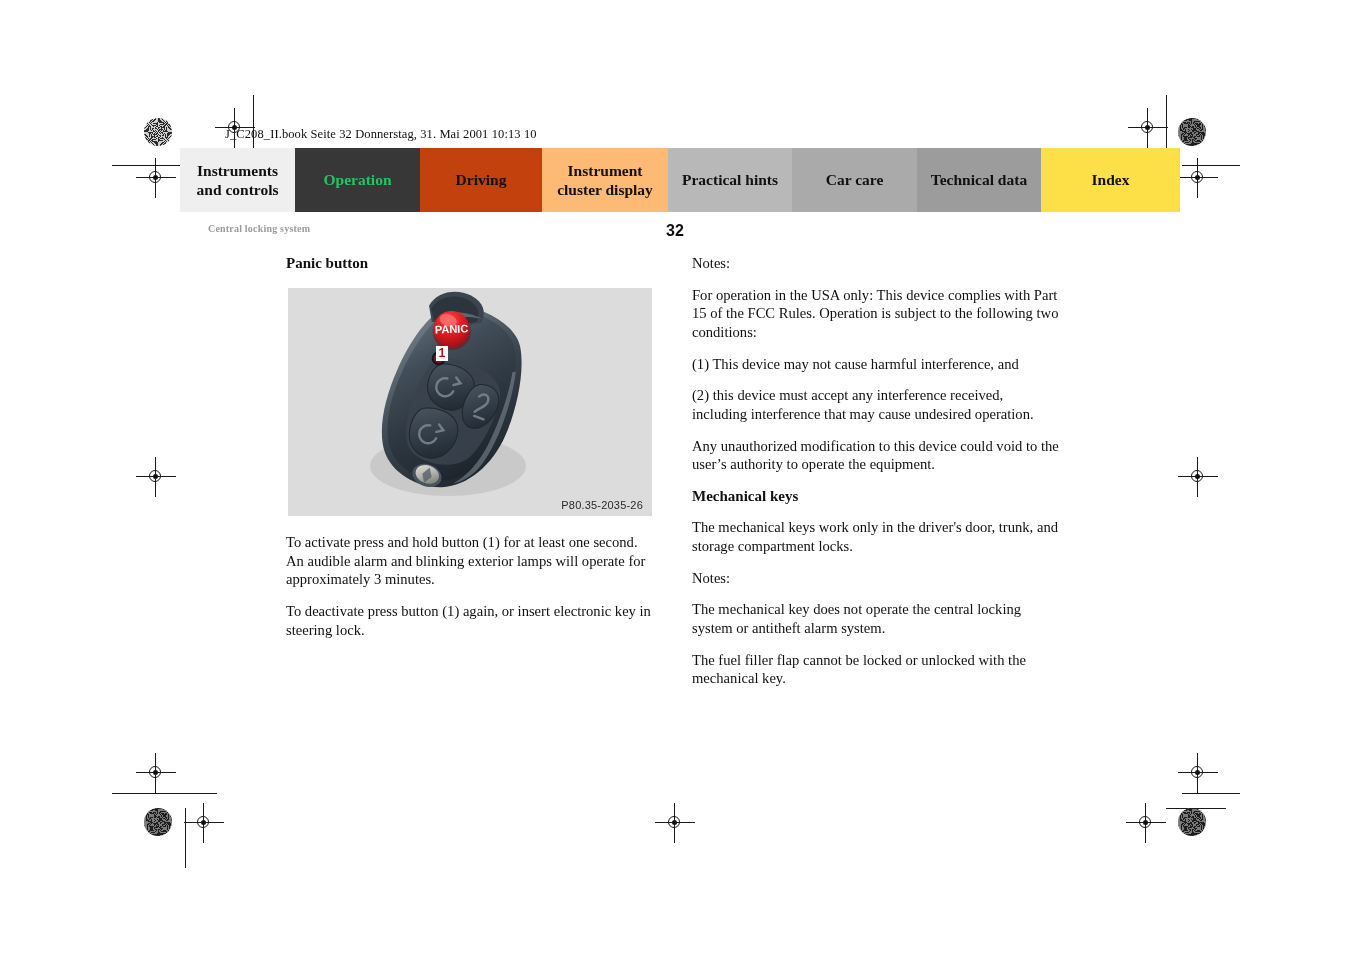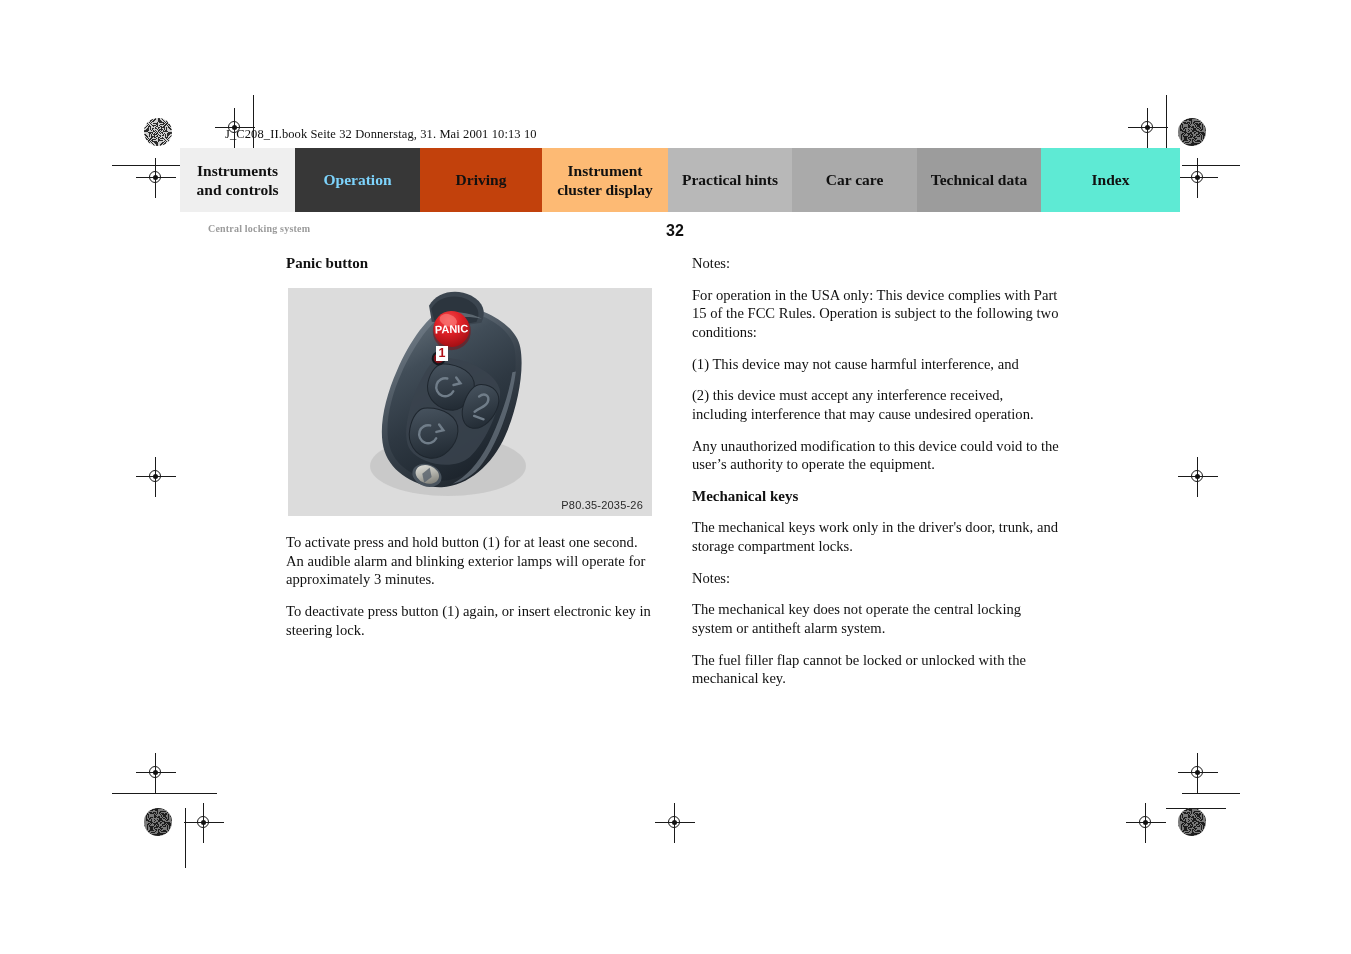--- a/index.html
+++ b/index.html
@@ -94,21 +94,21 @@
     align-items: center;
     justify-content: center;
     text-align: center;
     font-weight: bold;
     font-size: 15.5px;
     line-height: 1.25;
     color: #111;
     padding: 0 4px;
     box-sizing: border-box;
   }
-  .tab.active { color: #7dd3fc; }
+  .tab.active { color: #22c55e; }
 
   
   .subhead {
     position: absolute;
     left: 208px;
     top: 223px;
     font-size: 10px;
     font-weight: bold;
     color: #9b9b9b;
     letter-spacing: 0.2px;
@@ -270,21 +270,21 @@
 <div class="book-line">J_C208_II.book  Seite 32  Donnerstag, 31. Mai 2001  10:13 10</div>
 
 <div class="tabbar" id="tabbar">
     <div class="tab" style="background: rgb(239, 239, 239); width: 115px; flex: 0 0 115px;">Instruments and controls</div>
     <div class="tab active" style="background: rgb(55, 55, 55); width: 125px; flex: 0 0 125px;">Operation</div>
     <div class="tab" style="background: #c2410c; width: 122px; flex: 0 0 122px;">Driving</div>
     <div class="tab" style="background: #fdba74; width: 126px; flex: 0 0 126px;">Instrument cluster display</div>
     <div class="tab" style="background: rgb(184, 184, 184); width: 124px; flex: 0 0 124px;">Practical hints</div>
     <div class="tab" style="background: rgb(170, 170, 170); width: 125px; flex: 0 0 125px;">Car care</div>
     <div class="tab" style="background: rgb(156, 156, 156); width: 124px; flex: 0 0 124px;">Technical data</div>
-    <div class="tab" style="background: #5eead4; width: 139px; flex: 0 0 139px;">Index</div>
+    <div class="tab" style="background: #fde047; width: 139px; flex: 0 0 139px;">Index</div>
   </div>
 
 <div class="subhead">Central locking system</div>
 <div class="pagenum">32</div>
 
 <div class="col col-left">
   <h3 class="secttl">Panic button</h3>
 </div>
 
 <div class="figure">

